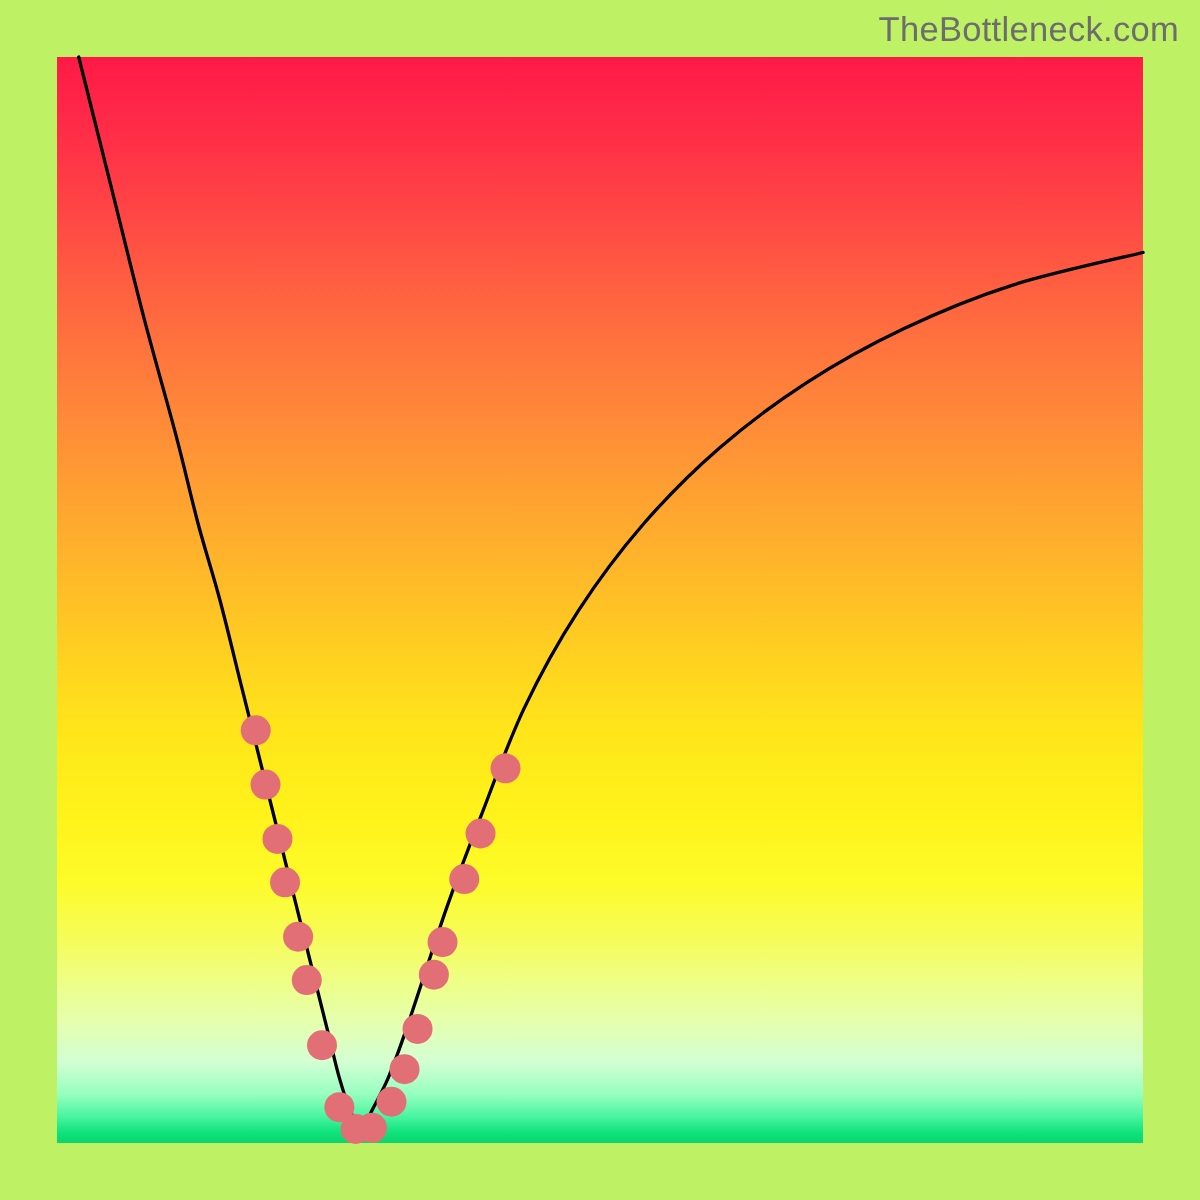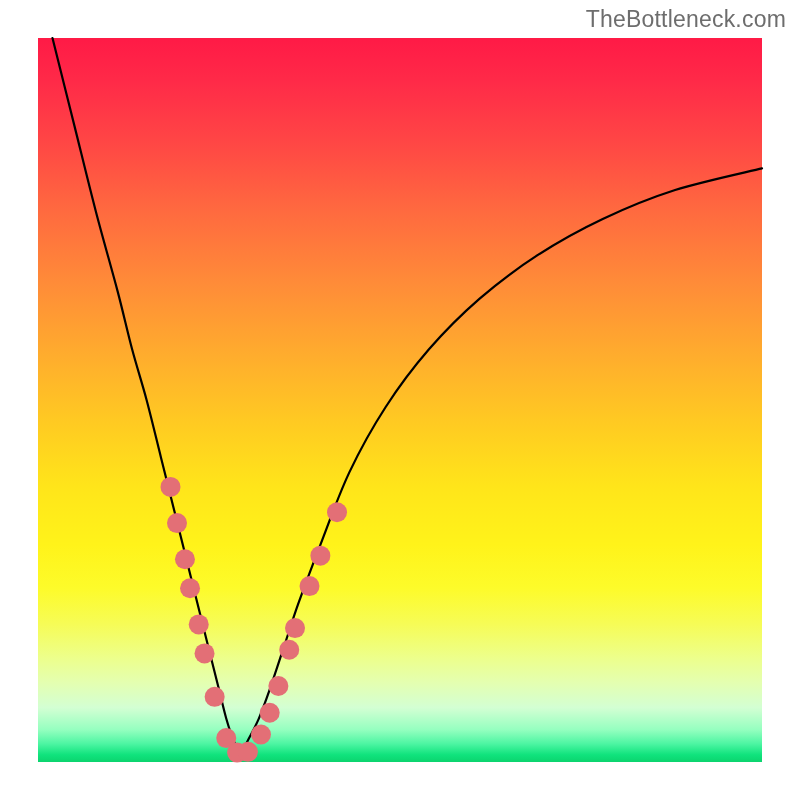--- a/index.html
+++ b/index.html
@@ -8,21 +8,21 @@
     width: 800px;
     height: 800px;
     overflow: hidden;
     background: #000;
     font-family: Arial, Helvetica, sans-serif;
   }
   .frame {
     position: relative;
     width: 800px;
     height: 800px;
-    background: #ffffff;
+    background: #bef264;
   }
   .plot-area {
     position: absolute;
     left: 38px;
     top: 38px;
     width: 724px;
     height: 724px;
     
     background: linear-gradient(to bottom,
       #ff1a46 0%,

